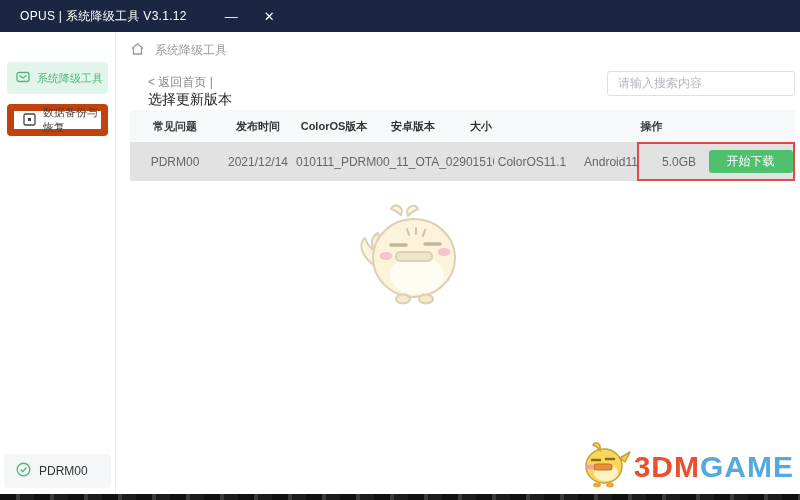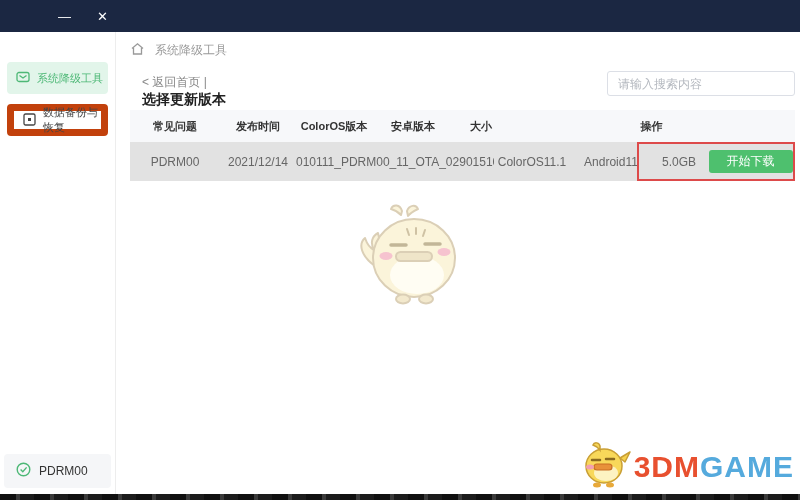--- a/index.html
+++ b/index.html
@@ -48,26 +48,26 @@
   }
 
   
   .content { position: absolute; left: 116px; top: 32px; right: 0; bottom: 6px; background: #fff; }
   .breadcrumb {
     display: flex; align-items: center; gap: 10px;
     padding: 10px 0 0 14px; font-size: 12px; color: #999;
   }
   .page-head { position: absolute; left: 12px; top: 42px; display: flex; align-items: baseline; flex-direction: column; }
   .back-link { font-size: 12px; color: #888; cursor: pointer; }
-  .page-title { font-size: 14px; font-weight: bold; color: #222; margin-left: 14px; }
+  .page-title { font-size: 14px; font-weight: normal; color: #222; margin-left: 20px; }
   .search-input {
     position: absolute; top: 39px; right: 5px; width: 188px; height: 25px;
     border: 1px solid #dcdfe6; border-radius: 3px; padding: 0 10px;
     font-size: 12px; color: #333; outline: none;
-    font-family: Liberation Sans, sans-serif;
+    font-family: Liberation Serif, serif;
   }
   .search-input::placeholder { color: #b4b8bf; }
 
   
   .table { position: absolute; left: 14px; right: 5px; top: 78px; }
   .t-row { display: flex; align-items: center; }
   .t-head { height: 32px; background: #f7f8fa; font-size: 11px; color: #333; font-weight: bold; }
   .t-body { height: 39px; background: #e2e2e2; font-size: 12px; color: #666; }
   .t-cell { text-align: center; overflow: hidden; white-space: nowrap; }
   .c-phone   { width: 90px; }
@@ -104,20 +104,21 @@
   .bottom-strip {
     position: absolute; left: 0; right: 0; bottom: 0; height: 6px;
     background: #161616;
     background-image: repeating-linear-gradient(90deg, #101010 0 16px, #3a3a3a 16px 20px, #1c1c1c 20px 34px);
   }
 </style>
 </head>
 <body>
 
 <div class="titlebar">
+  <span class="app-title">OPUS | 系统降级工具  V3.1.12</span>
   <div class="win-controls">
     <span class="win-btn">—</span>
     <span class="win-btn">✕</span>
   </div>
 </div>
 
 <div class="sidebar">
   <div class="side-item first active">
     <span>
       <svg width="14" height="12" viewBox="0 0 14 12" fill="none" stroke="#4db876" stroke-width="1.3">

